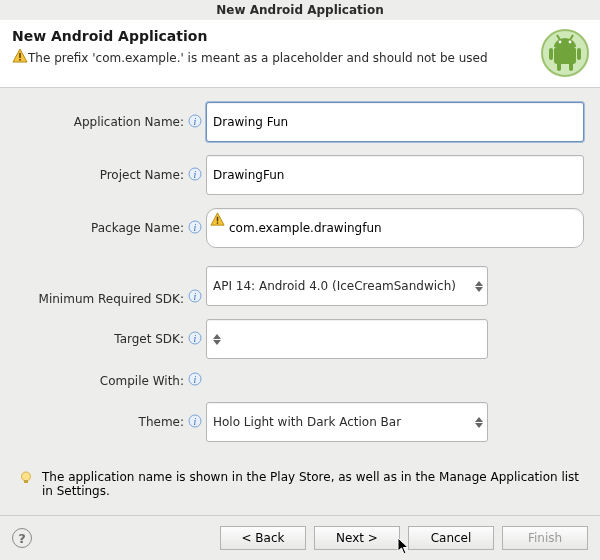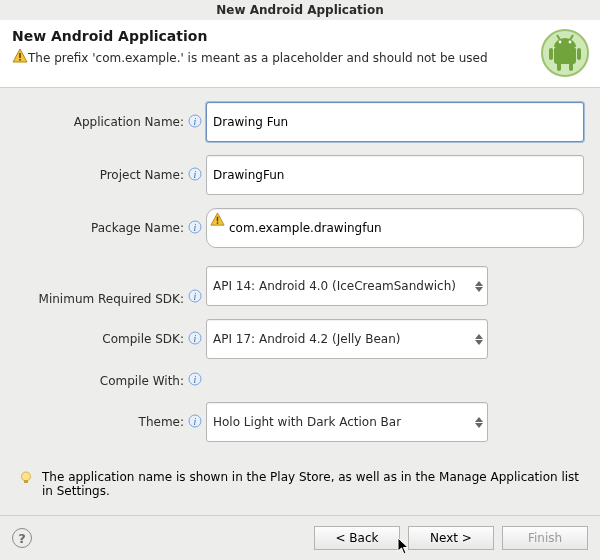--- a/index.html
+++ b/index.html
@@ -251,28 +251,27 @@
             </svg>
           <svg class="chev">
               <path d="M0 0 L4 5 L8 0 Z" fill="#666"></path>
             </svg>
         </span>
       </div>
     </div>
   </div>
 
   <div class="row">
-    <div class="label-col">Compile SDK:</div>
+    <div class="label-col">Target SDK:</div>
     <span class="info-ico"><svg width="14" height="14">
           <circle cx="7" cy="7" r="6" fill="#e8f0fb" stroke="#7aa3d8"></circle>
           <text x="7" y="11" text-anchor="middle" font-size="10" fill="#3b6fb0" font-family="serif" font-style="italic">i</text>
         </svg></span>
     <div class="field-col">
       <div class="combo">
-        <span>API 17: Android 4.2 (Jelly Bean)</span>
         <span class="spin">
           <svg class="chev">
               <path d="M0 6 L4 1 L8 6 Z" fill="#666"></path>
             </svg>
           <svg class="chev">
               <path d="M0 0 L4 5 L8 0 Z" fill="#666"></path>
             </svg>
         </span>
       </div>
     </div>
@@ -319,20 +318,21 @@
   <span>The application name is shown in the Play Store, as well as in the Manage Application list in Settings.</span>
 </div>
 
 <div class="sep"></div>
 
 <div class="button-bar">
   <div class="help">?</div>
   <div class="spacer"></div>
   <button class="btn">&lt; Back</button>
   <button class="btn">Next &gt;</button>
+  <button class="btn">Cancel</button>
   <button class="btn" disabled="">Finish</button>
 </div>
 
 <span class="cursor">
   <svg width="14" height="18" viewBox="0 0 14 18">
       <path d="M1 1 L1 14 L4.5 11 L7 17 L9 16 L6.5 10.5 L11 10.5 Z" fill="#000" stroke="#fff" stroke-width="1"></path>
     </svg>
 </span>
 
 </body></html>

